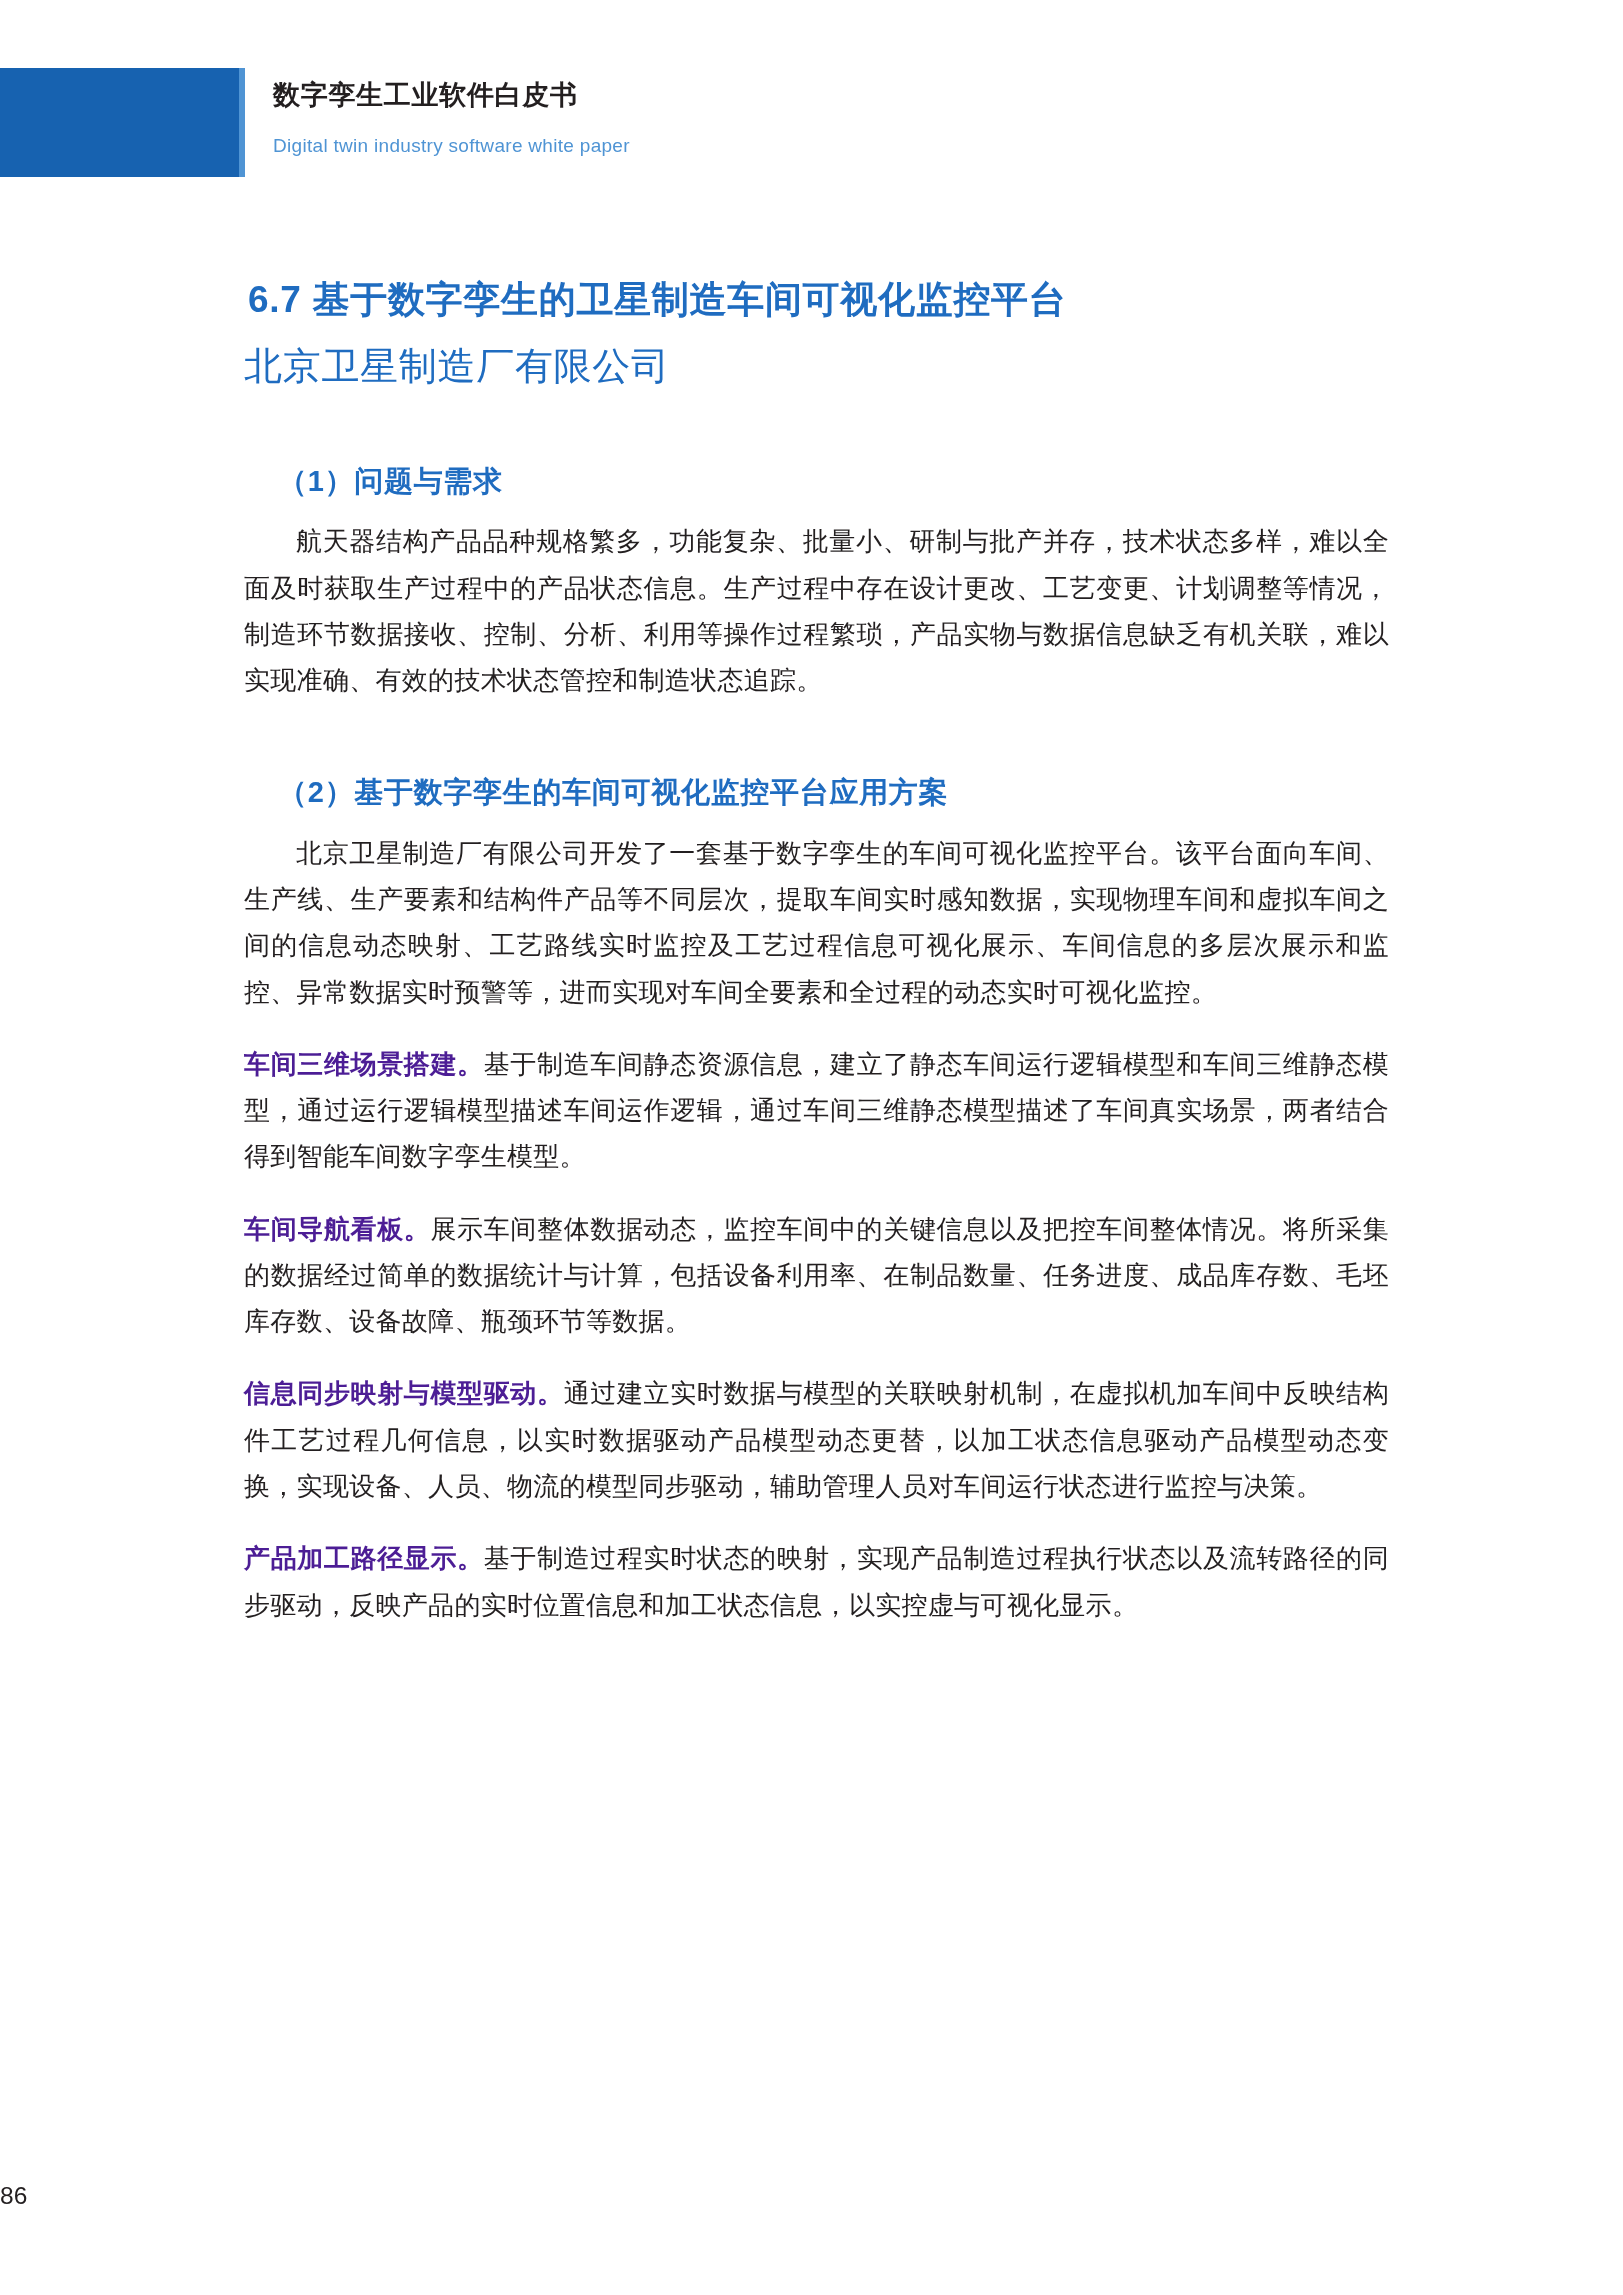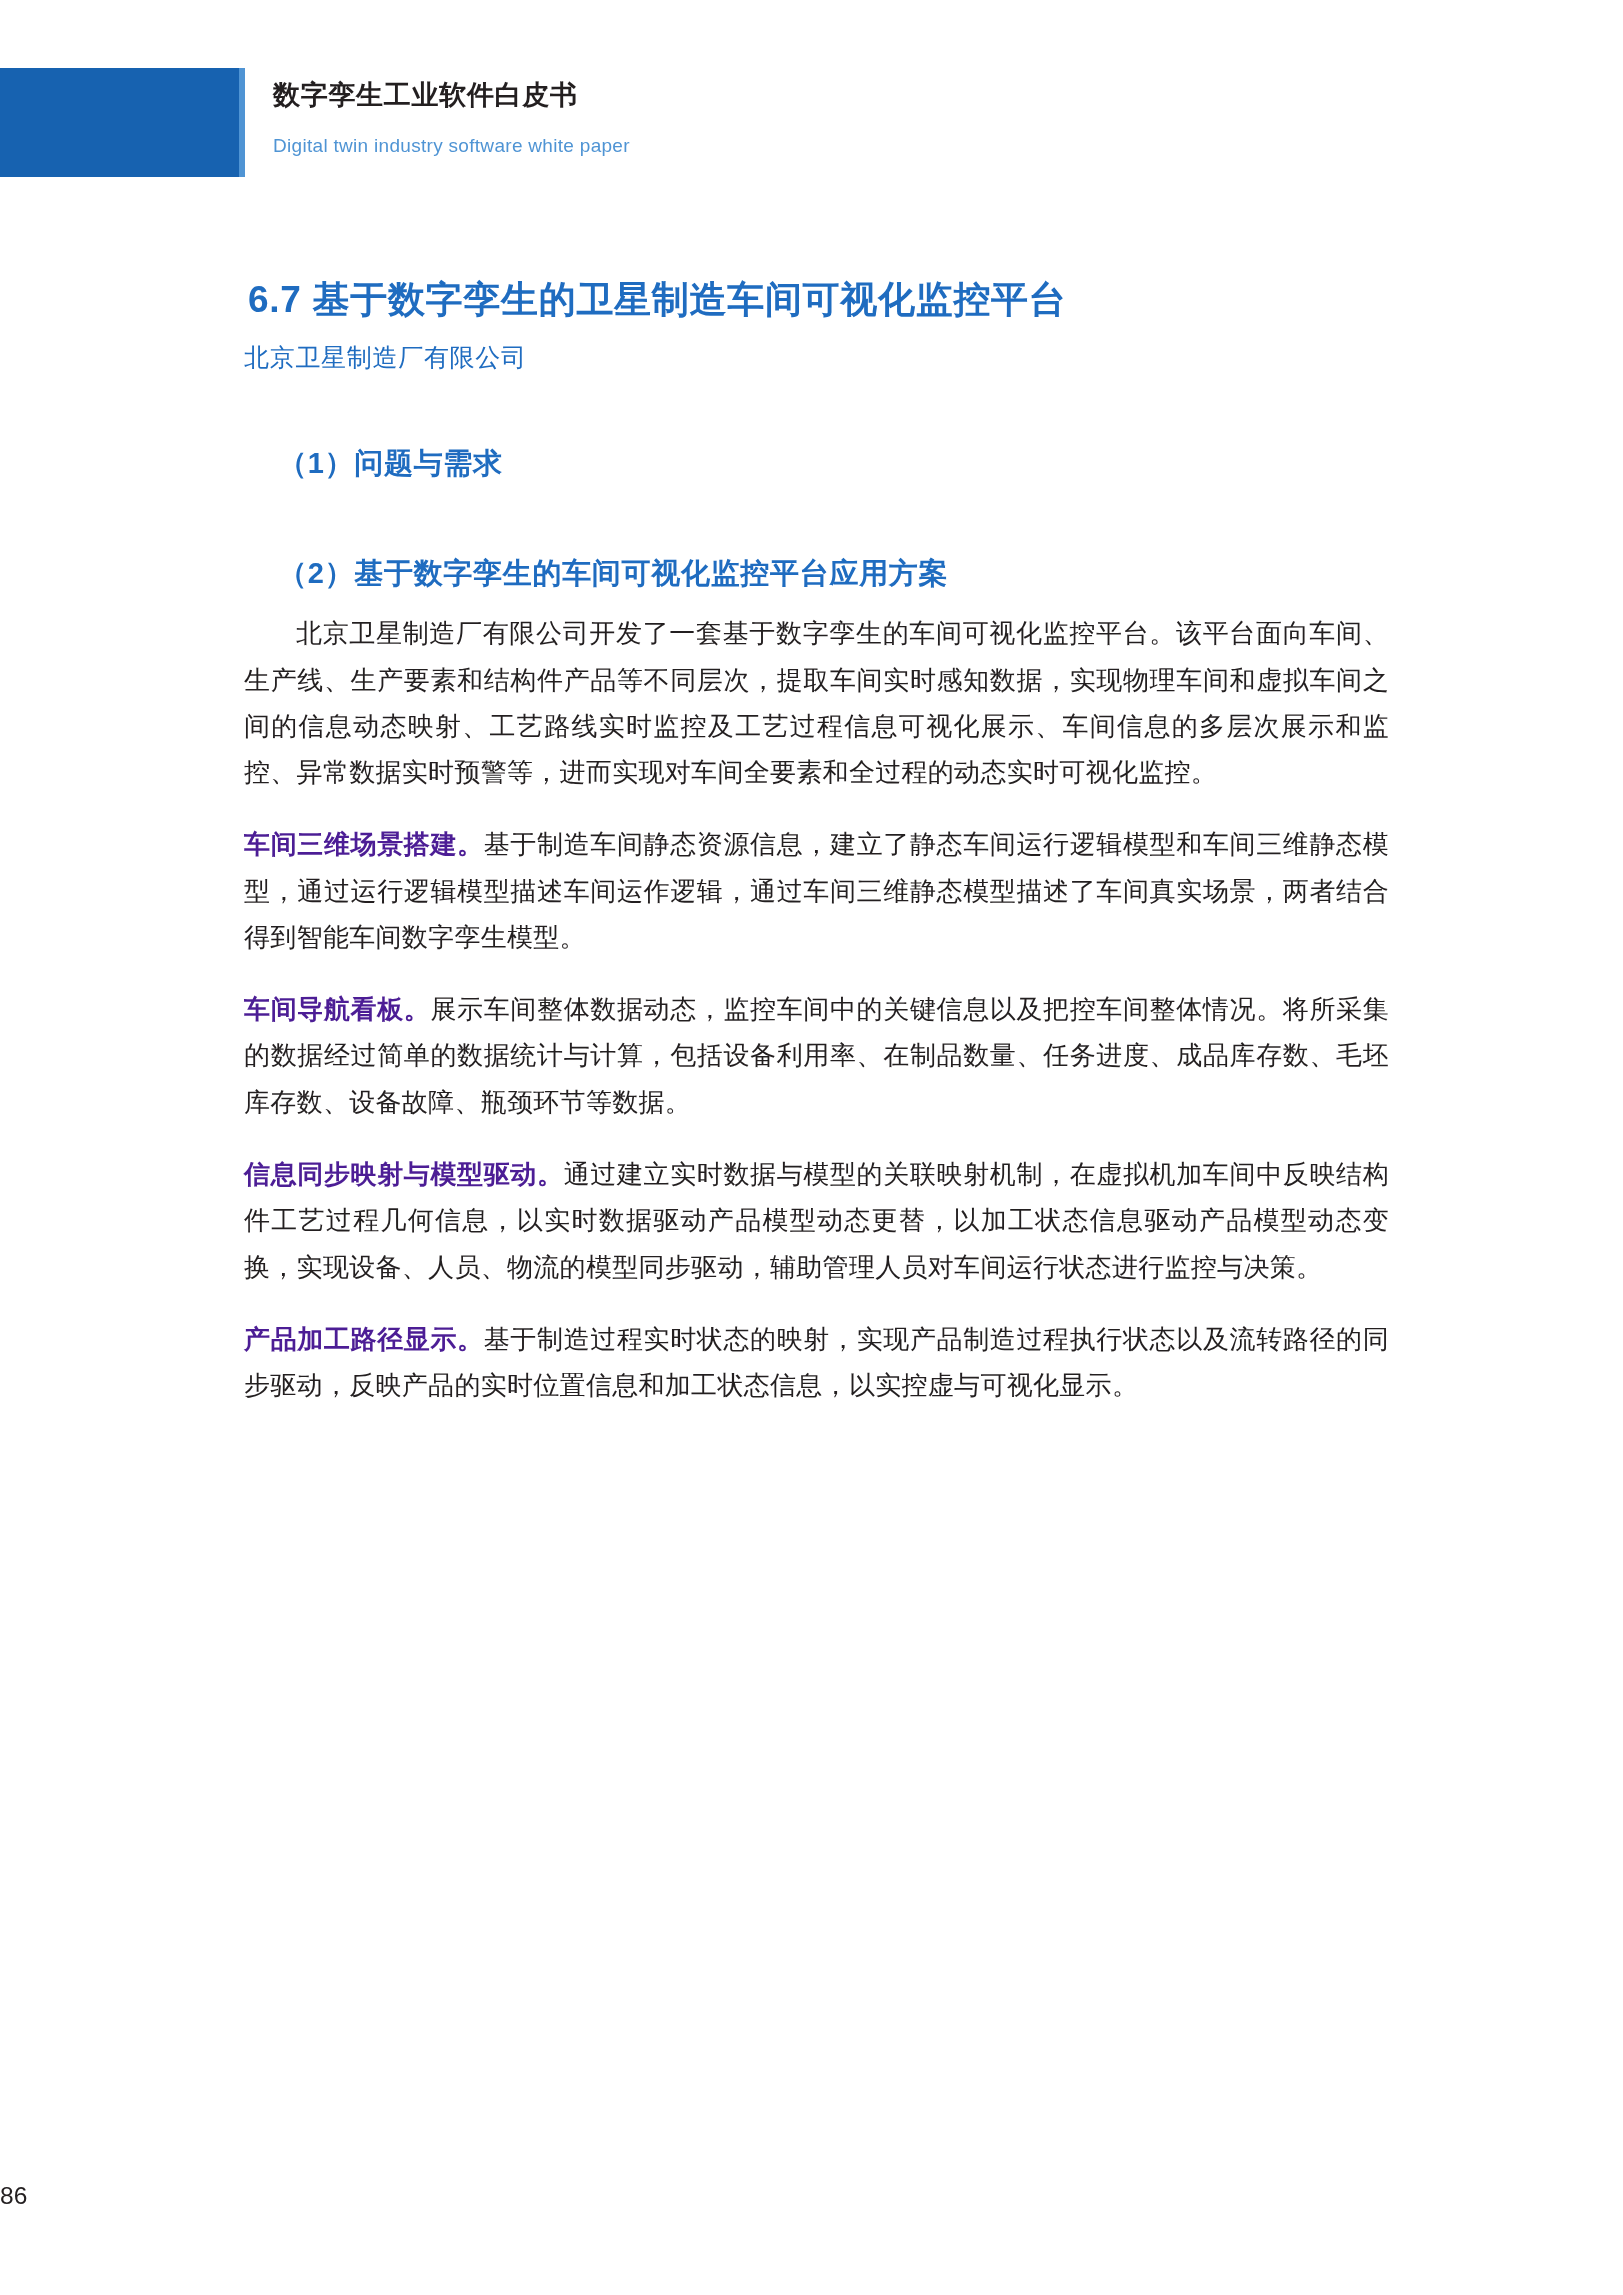--- a/index.html
+++ b/index.html
@@ -70,21 +70,21 @@
 
   h1.section-title {
     font-size: 37px;
     font-weight: bold;
     color: #1f6cc0;
     margin: 4px;
     letter-spacing: 0.7px;
     line-height: 1.25;
   }
   .company {
-    font-size: 25px;
+    font-size: 38px;
     color: #1f6cc0;
     margin-top: 17.7px;
     letter-spacing: 0.7px;
     font-weight: normal;
   }
 
   h2.sub-title {
     font-size: 29px;
     font-weight: bold;
     color: #1f6cc0;
@@ -133,20 +133,21 @@
     <div class="header-title-en">Digital twin industry software white paper</div>
   </div>
 </div>
 
 <div class="content">
 
   <h1 class="section-title">6.7  基于数字孪生的卫星制造车间可视化监控平台</h1>
   <div class="company">北京卫星制造厂有限公司</div>
 
   <h2 class="sub-title">（1）问题与需求</h2>
+  <p class="para indent">航天器结构产品品种规格繁多，功能复杂、批量小、研制与批产并存，技术状态多样，难以全面及时获取生产过程中的产品状态信息。生产过程中存在设计更改、工艺变更、计划调整等情况，制造环节数据接收、控制、分析、利用等操作过程繁琐，产品实物与数据信息缺乏有机关联，难以实现准确、有效的技术状态管控和制造状态追踪。</p>
 
   <h2 class="sub-title">（2）基于数字孪生的车间可视化监控平台应用方案</h2>
   <p class="para indent">北京卫星制造厂有限公司开发了一套基于数字孪生的车间可视化监控平台。该平台面向车间、生产线、生产要素和结构件产品等不同层次，提取车间实时感知数据，实现物理车间和虚拟车间之间的信息动态映射、工艺路线实时监控及工艺过程信息可视化展示、车间信息的多层次展示和监控、异常数据实时预警等，进而实现对车间全要素和全过程的动态实时可视化监控。</p>
 
   <p class="para tight"><span class="lead">车间三维场景搭建。</span><span>基于制造车间静态资源信息，建立了静态车间运行逻辑模型和车间三维静态模型，通过运行逻辑模型描述车间运作逻辑，通过车间三维静态模型描述了车间真实场景，两者结合得到智能车间数字孪生模型。</span></p>
 
   <p class="para tight"><span class="lead">车间导航看板。</span><span>展示车间整体数据动态，监控车间中的关键信息以及把控车间整体情况。将所采集的数据经过简单的数据统计与计算，包括设备利用率、在制品数量、任务进度、成品库存数、毛坯库存数、设备故障、瓶颈环节等数据。</span></p>
 
   <p class="para tight"><span class="lead">信息同步映射与模型驱动。</span><span>通过建立实时数据与模型的关联映射机制，在虚拟机加车间中反映结构件工艺过程几何信息，以实时数据驱动产品模型动态更替，以加工状态信息驱动产品模型动态变换，实现设备、人员、物流的模型同步驱动，辅助管理人员对车间运行状态进行监控与决策。</span></p>
 

